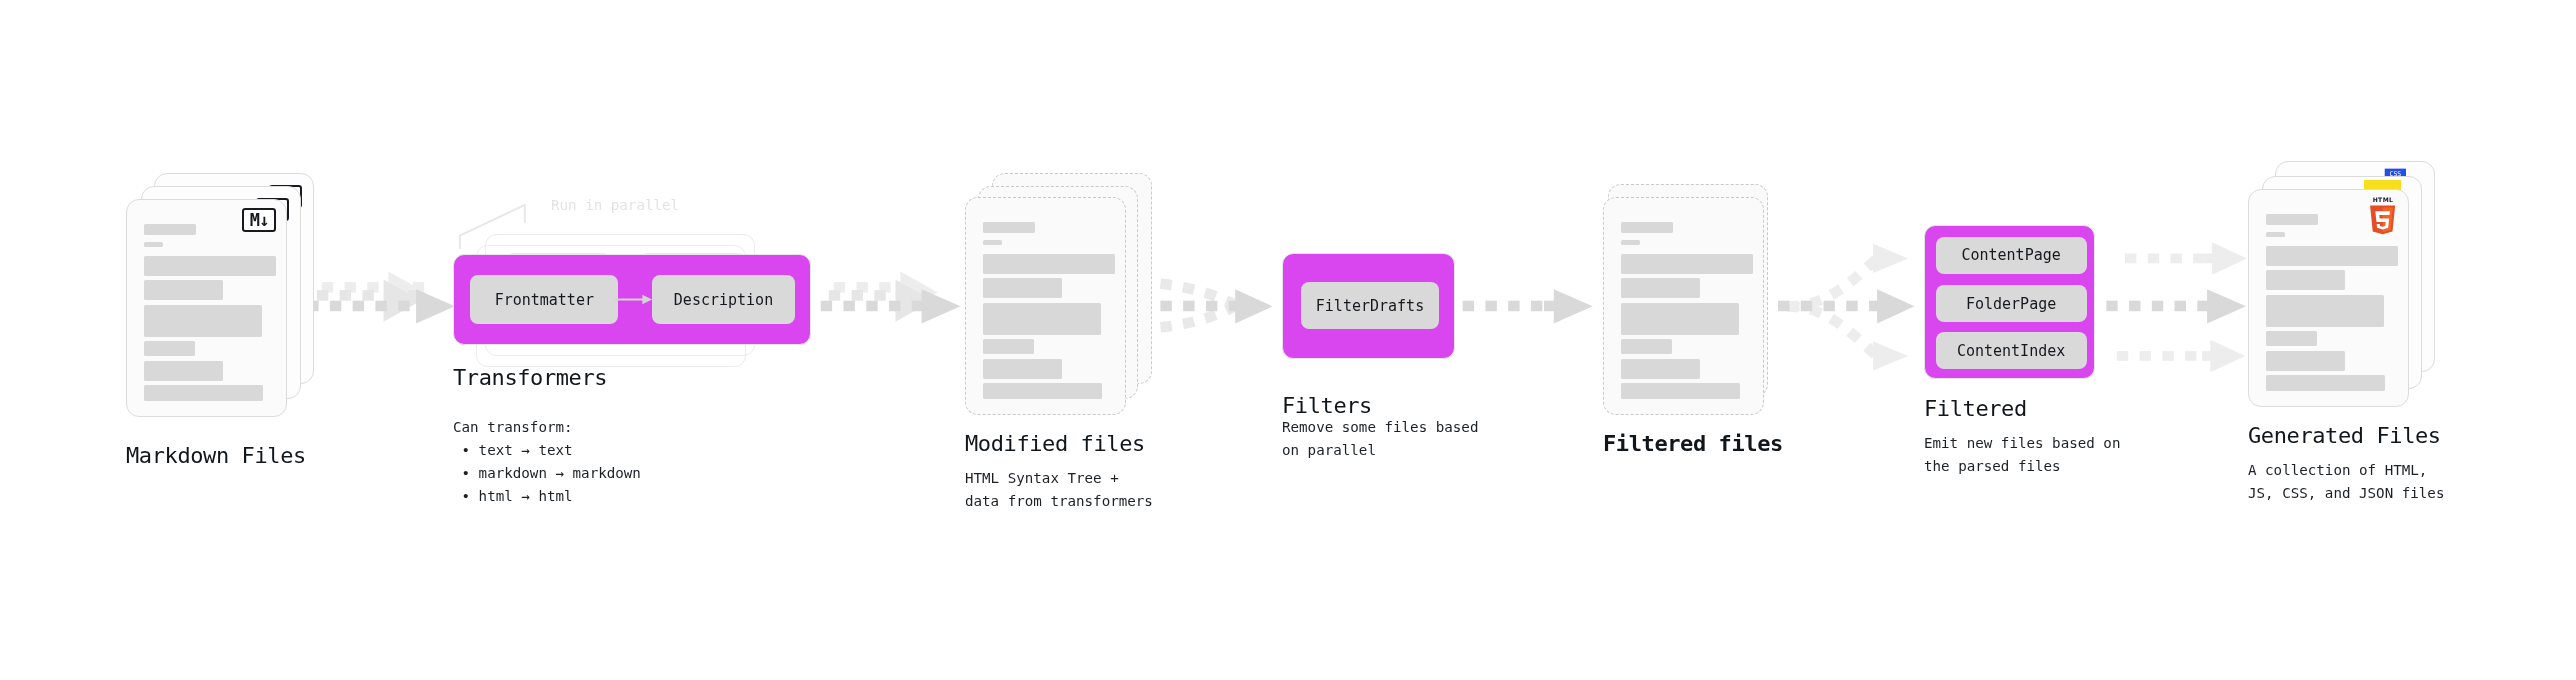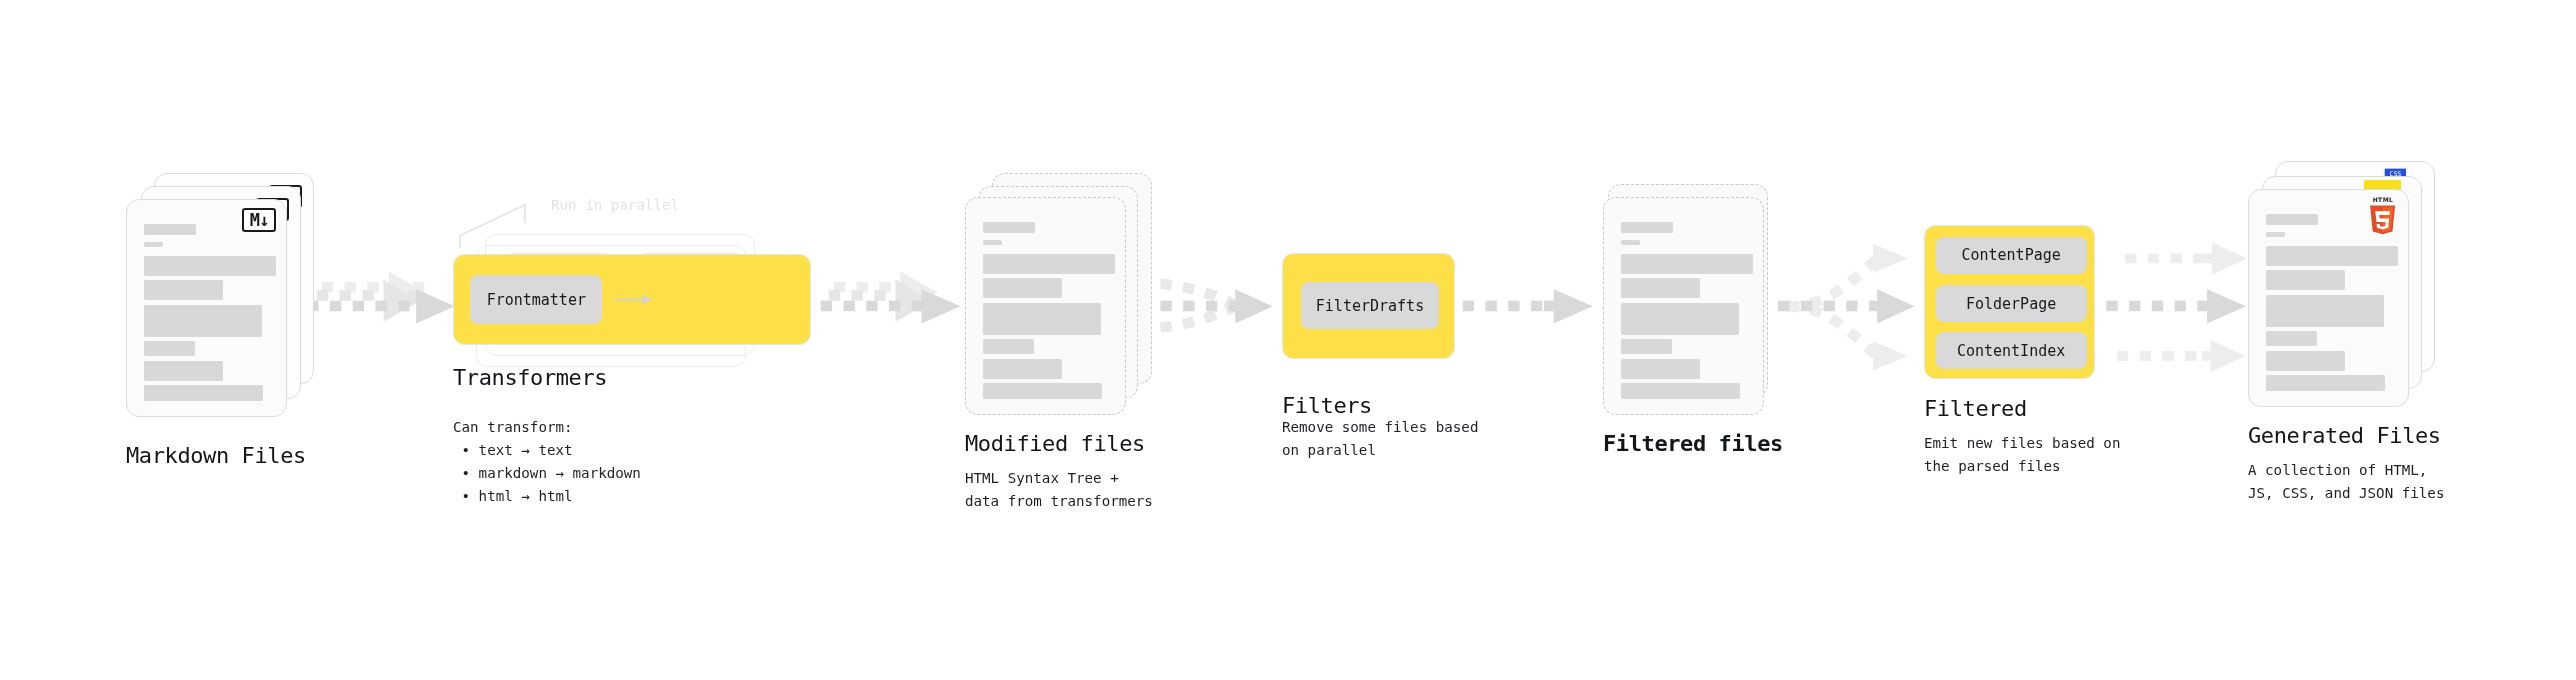--- a/index.html
+++ b/index.html
@@ -70,21 +70,21 @@
 
   
   .panel {
     position: absolute;
     border: 1.6px solid #ececec;
     border-radius: 11.4px;
     background: transparent;
   }
   .panel.solid {
     border-color: #e6e6e6;
-    background: #fde047;
+    background: #d946ef;
   }
 
   
   .chip {
     position: absolute;
     background: #d9d9d9;
     border-radius: 8.1px;
     display: flex;
     align-items: center;
     justify-content: center;
@@ -271,22 +271,25 @@
     <div class="panel" style="left:476px;top:245px;width:270px;height:122px;">
       <div class="chip faint2" style="left:18.7px;top:18px;width:107px;height:42px;"></div>
       <div class="chip faint2" style="left:154px;top:18px;width:107px;height:42px;"></div>
       <svg style="left:132px;top:34px;width:26px;height:13px;" viewBox="0 0 32 16" width="26" height="13">
         <line x1="0" y1="8" x2="24" y2="8" stroke="#e4e4e4" stroke-width="2.5"></line>
         <polygon points="22,3 32,8 22,13" fill="#e4e4e4"></polygon>
       </svg>
     </div>
 
     <div class="panel solid" style="left:453px;top:254px;width:358px;height:91px;">
-      <div class="chip" style="left:16.3px;top:20.3px;width:132px;height:49px;text-align:right;">
+      <div class="chip" style="left:16.3px;top:20.3px;width:148px;height:49px;text-align:right;">
           <span>Frontmatter</span>
+        </div>
+      <div class="chip" style="left:198px;top:20.3px;width:143px;height:49px;">
+          <span>Description</span>
         </div>
       <svg style="left:161px;top:38px;width:37px;height:13px;" viewBox="0 0 46 16" width="37" height="13">
         <line x1="0" y1="8" x2="36" y2="8" stroke="#d3d3d3" stroke-width="2.5"></line>
         <polygon points="34,2 46,8 34,14" fill="#d3d3d3"></polygon>
       </svg>
     </div>
 
     <div class="title" style="left:453px;top:365px;">Transformers</div>
     <div class="sub" style="left:453px;top:416px;">Can transform:
  • text → text

